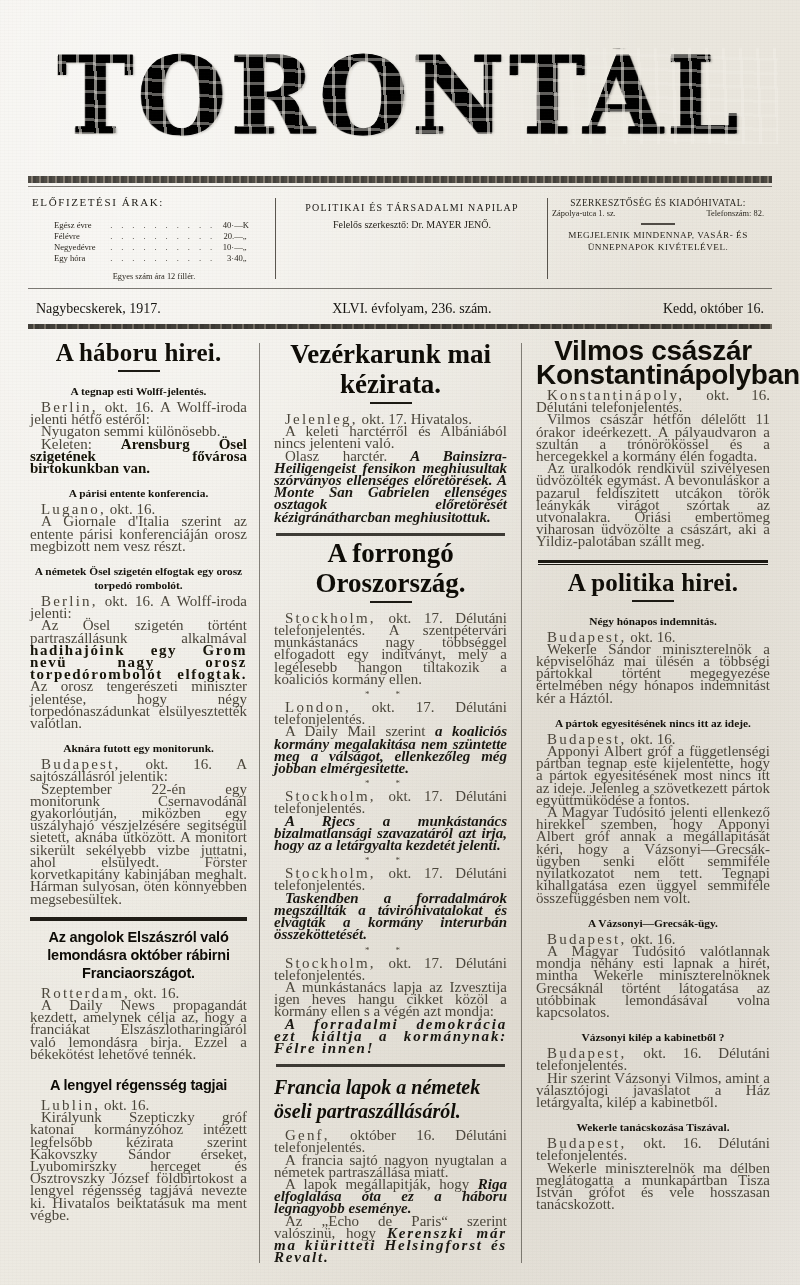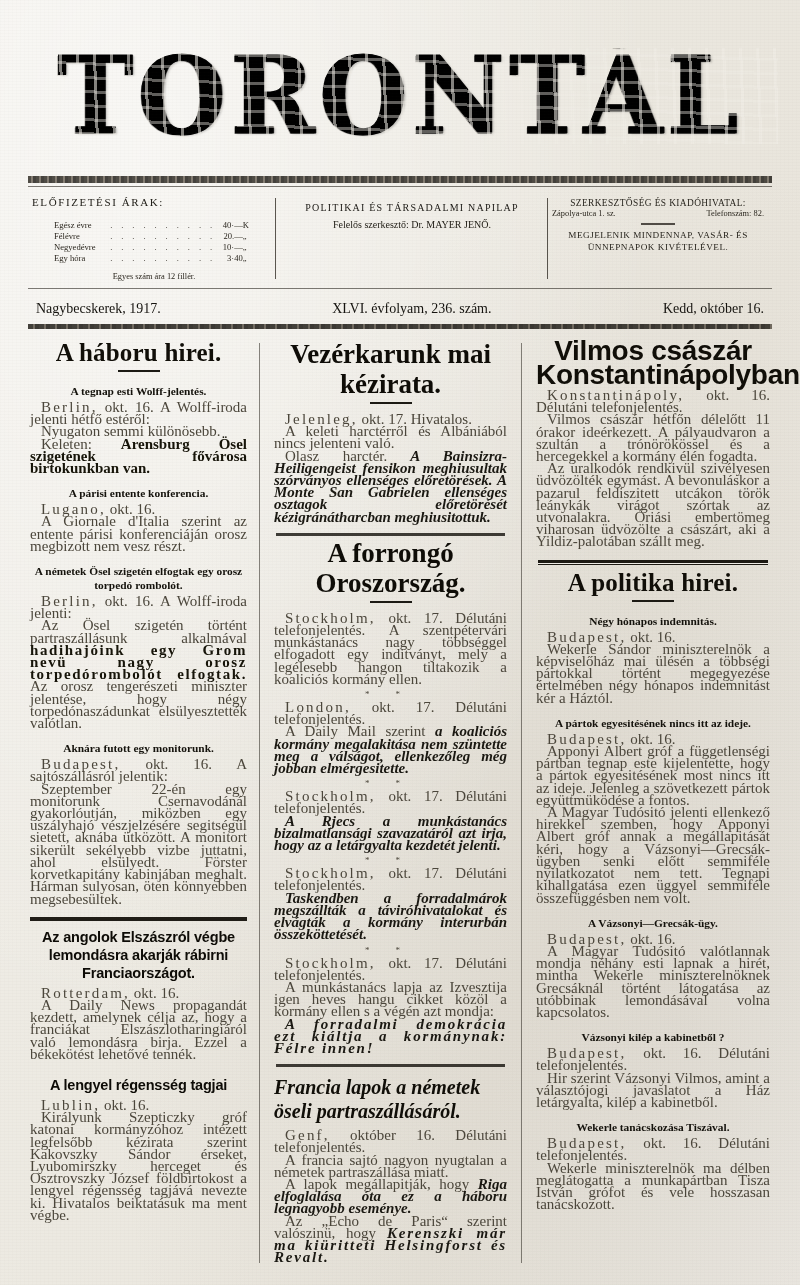--- a/index.html
+++ b/index.html
@@ -275,21 +275,21 @@
         <p><span class="faded">Az Ösel szigetén történt partraszállásunk alkalmával </span><span class="bsp">hadihajóink egy Grom nevü nagy orosz torpedórombolót elfogtak.</span><span class="faded"> Az orosz tengerészeti miniszter jelentése, hogy négy torpedónaszádunkat elsülyesztették valótlan.</span></p>
       </div>
 
       <h2 class="sub-head">Aknára futott egy monitorunk.</h2>
       <div class="body-text">
         <p><span class="sp faded">Budapest,</span><span class="faded"> okt. 16. A sajtószállásról jelentik:</span></p>
         <p><span class="faded">Szeptember 22-én egy monitorunk Csernavodánál gyakorlóutján, miközben egy uszályhajó vészjelzésére segitségül sietett, aknába ütközött. A monitort sikerült sekélyebb vizbe juttatni, ahol elsülyedt. Förster korvetkapitány kabinjában meghalt. Hárman sulyosan, öten könnyebben megsebesültek.</span></p>
       </div>
 
       <div class="box-rule-top"></div>
-      <h2 class="box-head">Az angolok Elszászról végbe lemondásra akarják rábirni Franciaországot.</h2>
+      <h2 class="box-head">Az angolok Elszászról való lemondásra október rábirni Franciaországot.</h2>
       <div class="body-text">
         <p><span class="sp faded">Rotterdam,</span><span class="faded"> okt. 16.</span></p>
         <p><span class="faded">A Daily News propagandát kezdett, amelynek célja az, hogy a franciákat Elszászlotharingiáról való lemondásra birja. Ezzel a békekötést lehetővé tennék.</span></p>
       </div>
 
       <div class="gap"></div>
       <h2 class="box-head">A lengyel régensség tagjai</h2>
       <div class="body-text">
         <p><span class="sp faded">Lublin,</span><span class="faded"> okt. 16.</span></p>
         <p><span class="faded">Királyunk Szepticzky gróf katonai kormányzóhoz intézett legfelsőbb kézirata szerint Kakovszky Sándor érseket, Lyubomirszky herceget és Osztrovszky József földbirtokost a lengyel régensség tagjává nevezte ki. Hivatalos beiktatásuk ma ment végbe.</span></p>

